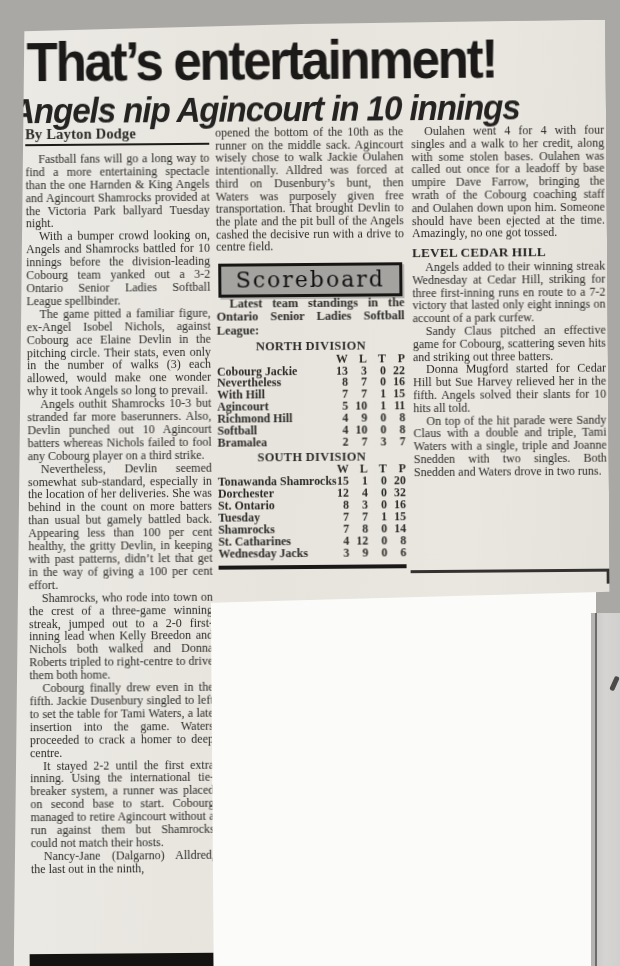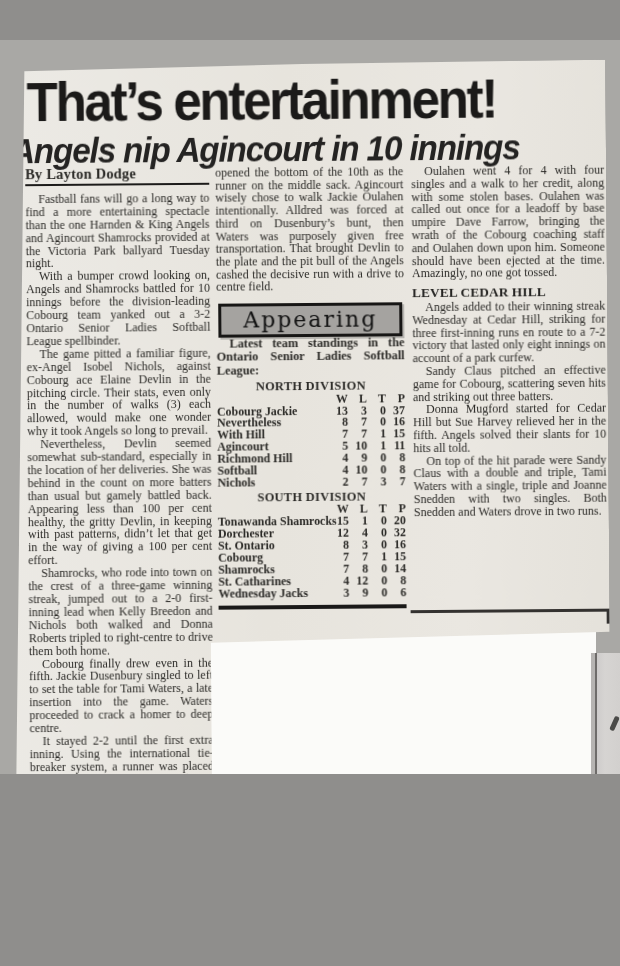--- a/index.html
+++ b/index.html
@@ -1,17 +1,17 @@
 <!DOCTYPE html>
 <html><head>
 <meta charset="utf-8">
 <style>
   html,body{margin:0;padding:0;background:#8f8e8c;}
-  .scan{position:relative;width:620px;height:734px;background:#a9a8a5;overflow:hidden;
-        font-family:"Liberation Serif",serif;margin-top:40px;}
+  .scan{position:relative;width:620px;height:966px;background:#a9a8a5;overflow:hidden;
+        font-family:"Liberation Serif",serif;}
   .album-white{position:absolute;left:198px;top:556px;width:398px;height:410px;background:#fbfbf9;z-index:1;}
   .edge-strip{position:absolute;left:591px;top:613px;width:29px;height:353px;z-index:1;
         background:linear-gradient(90deg,#b6b4b2 0px,#b6b4b2 4px,#6e6c6a 4px,#6e6c6a 6px,#cecccb 6px,#d6d4d2 14px,#d2d0ce 29px);}
   .pen-mark{position:absolute;left:612px;top:676px;width:5px;height:15px;background:#4a4a48;
         transform:rotate(24deg);border-radius:2px;z-index:3;}
   .paper{position:absolute;left:6px;top:22px;width:603px;height:944px;z-index:2;
         background:linear-gradient(92deg,#eceae5 0%,#e7e4dd 45%,#eae7e1 75%,#e4e1da 100%);
         clip-path:polygon(22px 7px,300px 2px,603px 0px,603px 572px,204px 580px,204px 944px,4px 944px);
         transform:rotate(-0.45deg);transform-origin:50% 50%;
         filter:drop-shadow(0 2px 3px rgba(0,0,0,0.35));}
@@ -57,50 +57,51 @@
 
     <div class="headline">That’s entertainment!</div>
     <div class="subhead">Angels nip Agincourt in 10 innings</div>
 
     <div class="col col1">
       <div class="byline">By Layton Dodge</div>
       <div class="byline-rule"></div>
       <p>Fastball fans will go a long way to find a more entertaining spectacle than the one Harnden &amp; King Angels and Agincourt Shamrocks provided at the Victoria Park ballyard Tuesday night.</p>
       <p>With a bumper crowd looking on, Angels and Shamrocks battled for 10 innings before the division-leading Cobourg team yanked out a 3-2 Ontario Senior Ladies Softball League spellbinder.</p>
       <p>The game pitted a familiar figure, ex-Angel Isobel Nichols, against Cobourg ace Elaine Devlin in the pitching circle. Their stats, even only in the number of walks (3) each allowed, would make one wonder why it took Angels so long to prevail.</p>
+      <p>Angels outhit Shamrocks 10-3 but stranded far more baserunners. Also, Devlin punched out 10 Agincourt batters whereas Nichols failed to fool any Cobourg player on a third strike.</p>
       <p>Nevertheless, Devlin seemed somewhat sub-standard, especially in the location of her deliveries. She was behind in the count on more batters than usual but gamely battled back. Appearing less than 100 per cent healthy, the gritty Devlin, in keeping with past patterns, didn’t let that get in the way of giving a 100 per cent effort.</p>
       <p>Shamrocks, who rode into town on the crest of a three-game winning streak, jumped out to a 2-0 first-inning lead when Kelly Breedon and Nichols both walked and Donna Roberts tripled to right-centre to drive them both home.</p>
       <p>Cobourg finally drew even in the fifth. Jackie Dusenbury singled to left to set the table for Tami Waters, a late insertion into the game. Waters proceeded to crack a homer to deep centre.</p>
       <p>It stayed 2-2 until the first extra inning. Using the international tie-breaker system, a runner was placed on second base to start. Cobourg managed to retire Agincourt without a run against them but Shamrocks could not match their hosts.</p>
       <p>Nancy-Jane (Dalgarno) Alldred, the last out in the ninth,</p>
     </div>
 
     <div class="col col2">
       <p class="lead">opened the bottom of the 10th as the runner on the middle sack. Agincourt wisely chose to walk Jackie Oulahen intentionally. Alldred was forced at third on Dusenbury’s bunt, then Waters was purposely given free transportation. That brought Devlin to the plate and the pit bull of the Angels cashed the decisive run with a drive to centre field.</p>
 
       <div class="scorebox">
-        <span>Appearing</span>
+        <span>Scoreboard</span>
       </div>
 
       <p class="standings-intro">Latest team standings in the Ontario Senior Ladies Softball League:</p>
 
       <div class="division-heading">NORTH DIVISION</div>
       <div class="trow thead">
         <span class="tname"></span>
         <span class="tn">W</span>
         <span class="tn">L</span>
         <span class="tn">T</span>
         <span class="tn">P</span>
       </div>
       <div class="trow">
         <span class="tname">Cobourg Jackie</span>
         <span class="tn">13</span>
         <span class="tn">3</span>
         <span class="tn">0</span>
-        <span class="tn">37</span>
+        <span class="tn">22</span>
       </div>
       <div class="trow">
         <span class="tname">Nevertheless</span>
         <span class="tn">8</span>
         <span class="tn">7</span>
         <span class="tn">0</span>
         <span class="tn">16</span>
       </div>
       <div class="trow">
         <span class="tname">With Hill</span>
@@ -124,21 +125,21 @@
         <span class="tn">8</span>
       </div>
       <div class="trow">
         <span class="tname">Softball</span>
         <span class="tn">4</span>
         <span class="tn">10</span>
         <span class="tn">0</span>
         <span class="tn">8</span>
       </div>
       <div class="trow">
-        <span class="tname">Nichols</span>
+        <span class="tname">Bramalea</span>
         <span class="tn">2</span>
         <span class="tn">7</span>
         <span class="tn">3</span>
         <span class="tn">7</span>
       </div>
 
       <div class="division-heading">SOUTH DIVISION</div>
       <div class="trow thead">
         <span class="tname"></span>
         <span class="tn">W</span>
@@ -161,21 +162,21 @@
         <span class="tn">32</span>
       </div>
       <div class="trow">
         <span class="tname">St. Ontario</span>
         <span class="tn">8</span>
         <span class="tn">3</span>
         <span class="tn">0</span>
         <span class="tn">16</span>
       </div>
       <div class="trow">
-        <span class="tname">Cobourg</span>
+        <span class="tname">Tuesday</span>
         <span class="tn">7</span>
         <span class="tn">7</span>
         <span class="tn">1</span>
         <span class="tn">15</span>
       </div>
       <div class="trow">
         <span class="tname">Shamrocks</span>
         <span class="tn">7</span>
         <span class="tn">8</span>
         <span class="tn">0</span>

